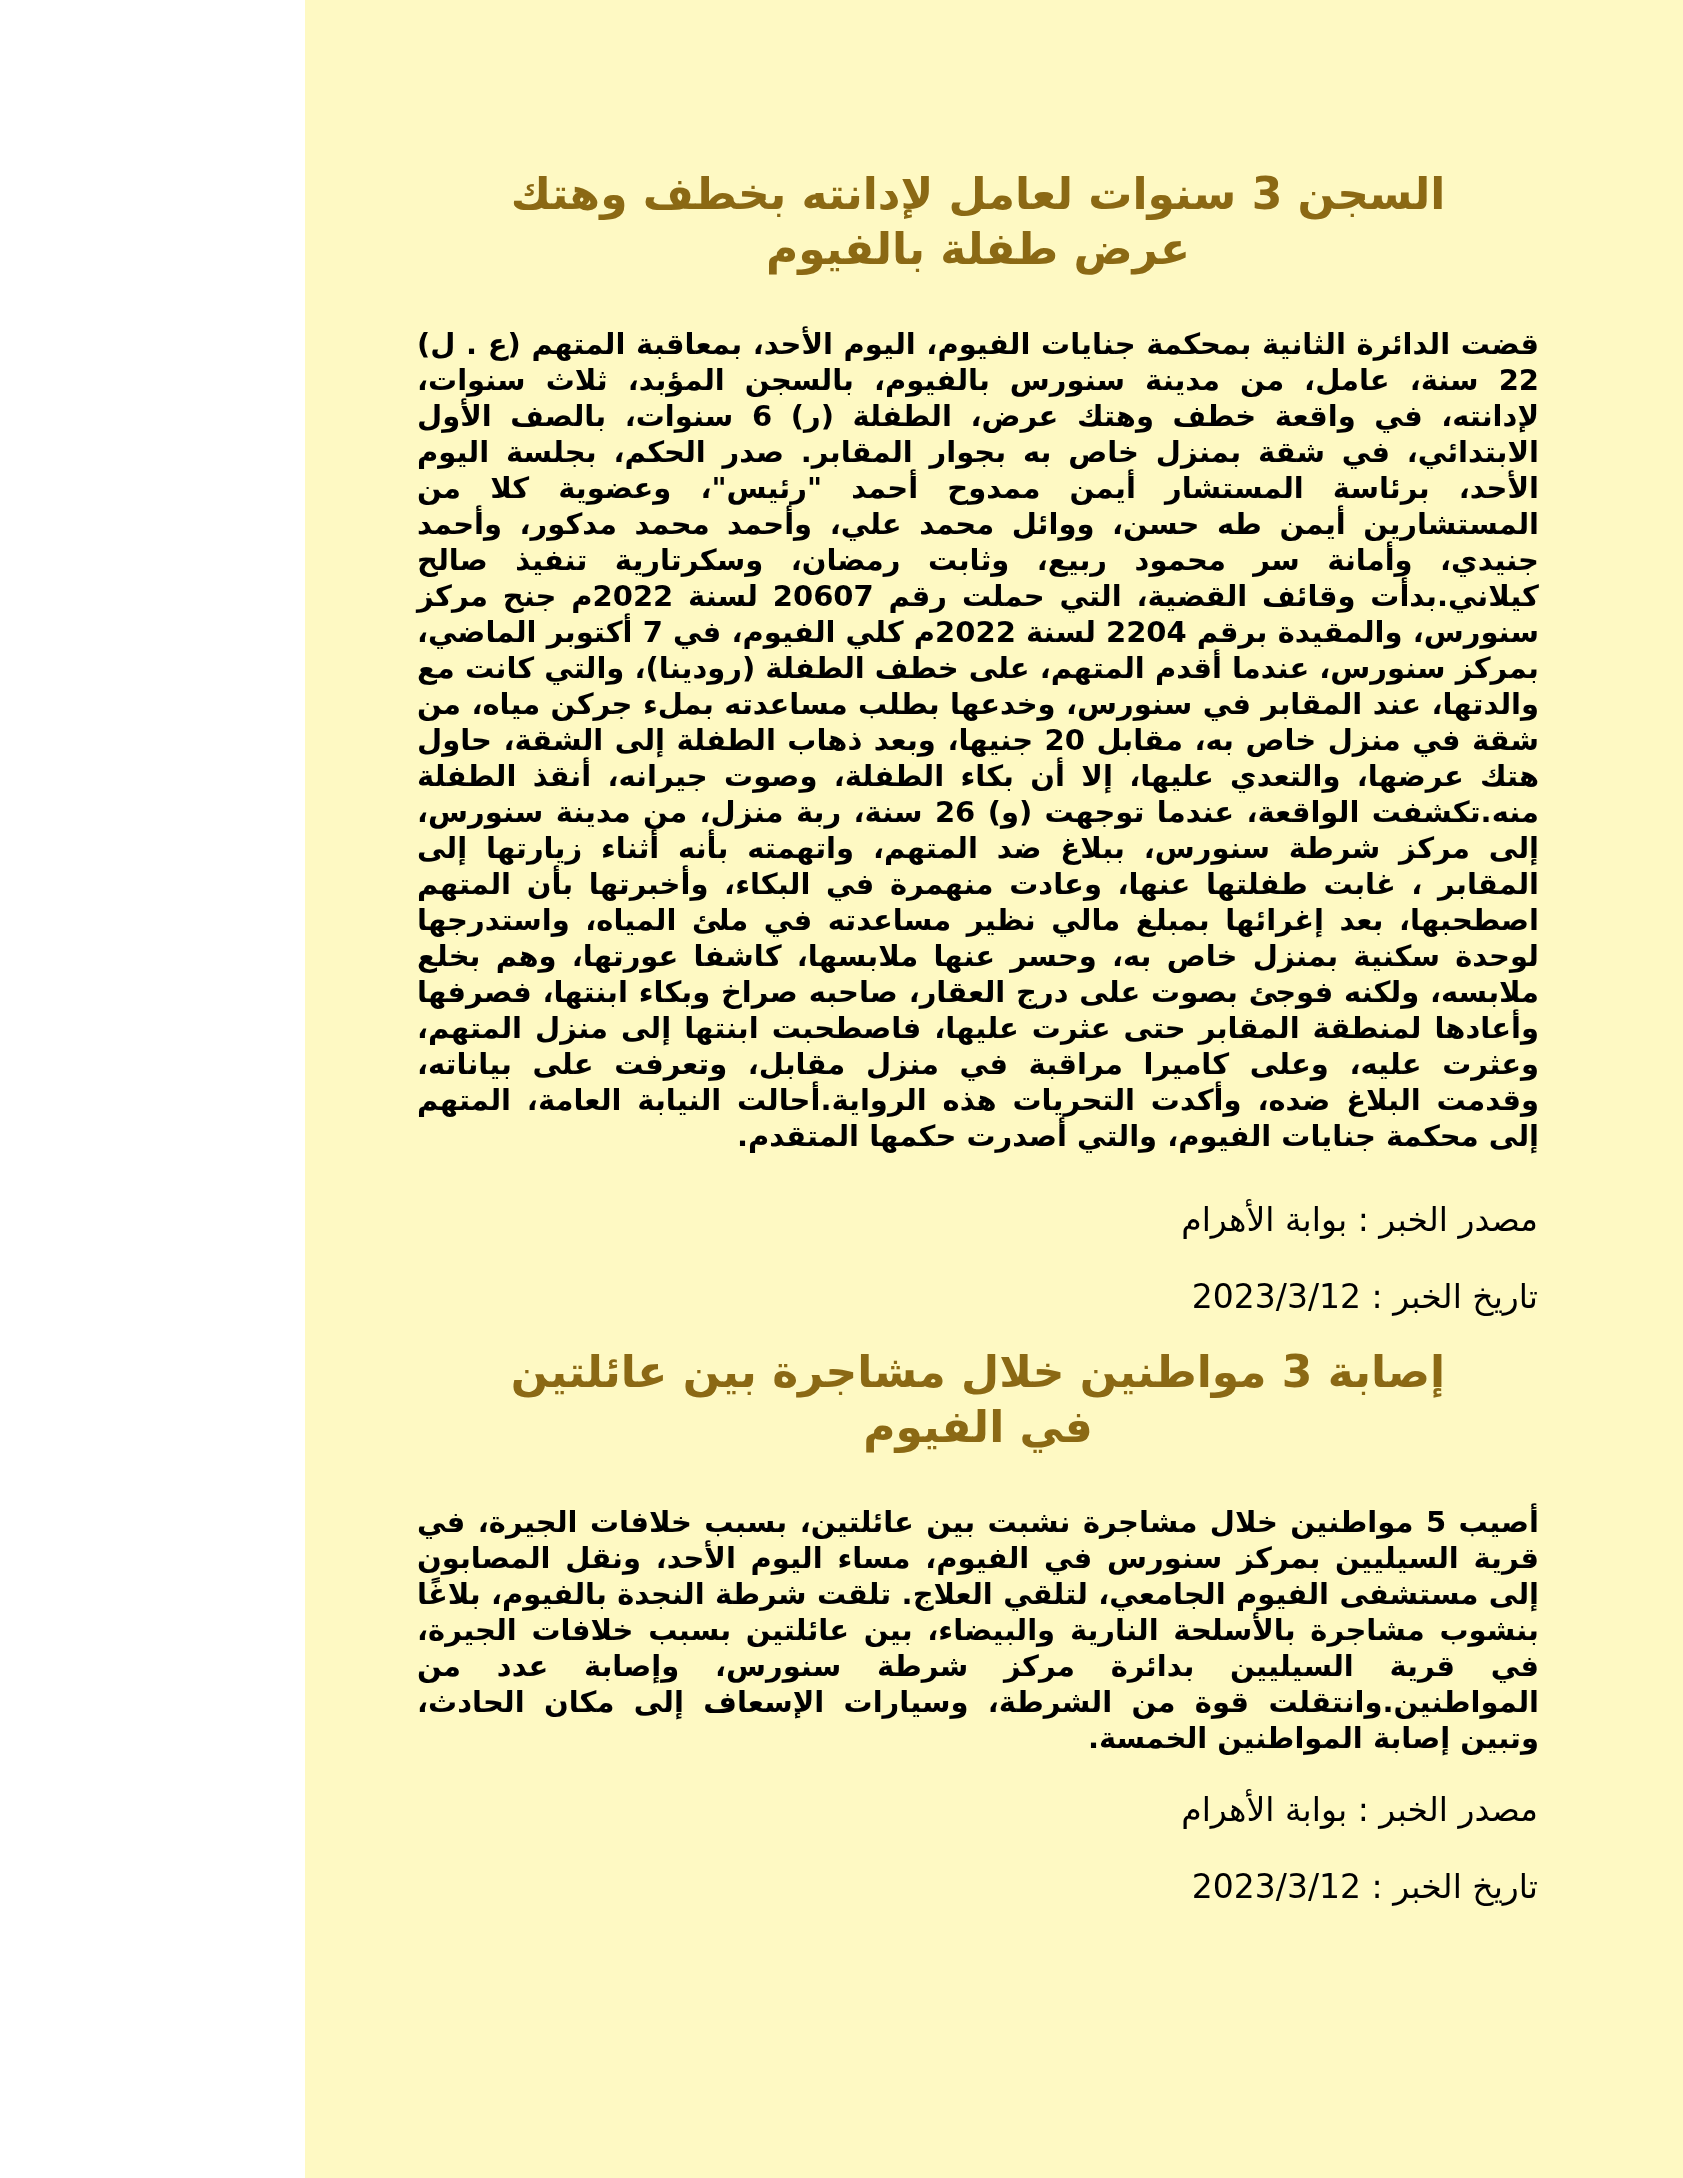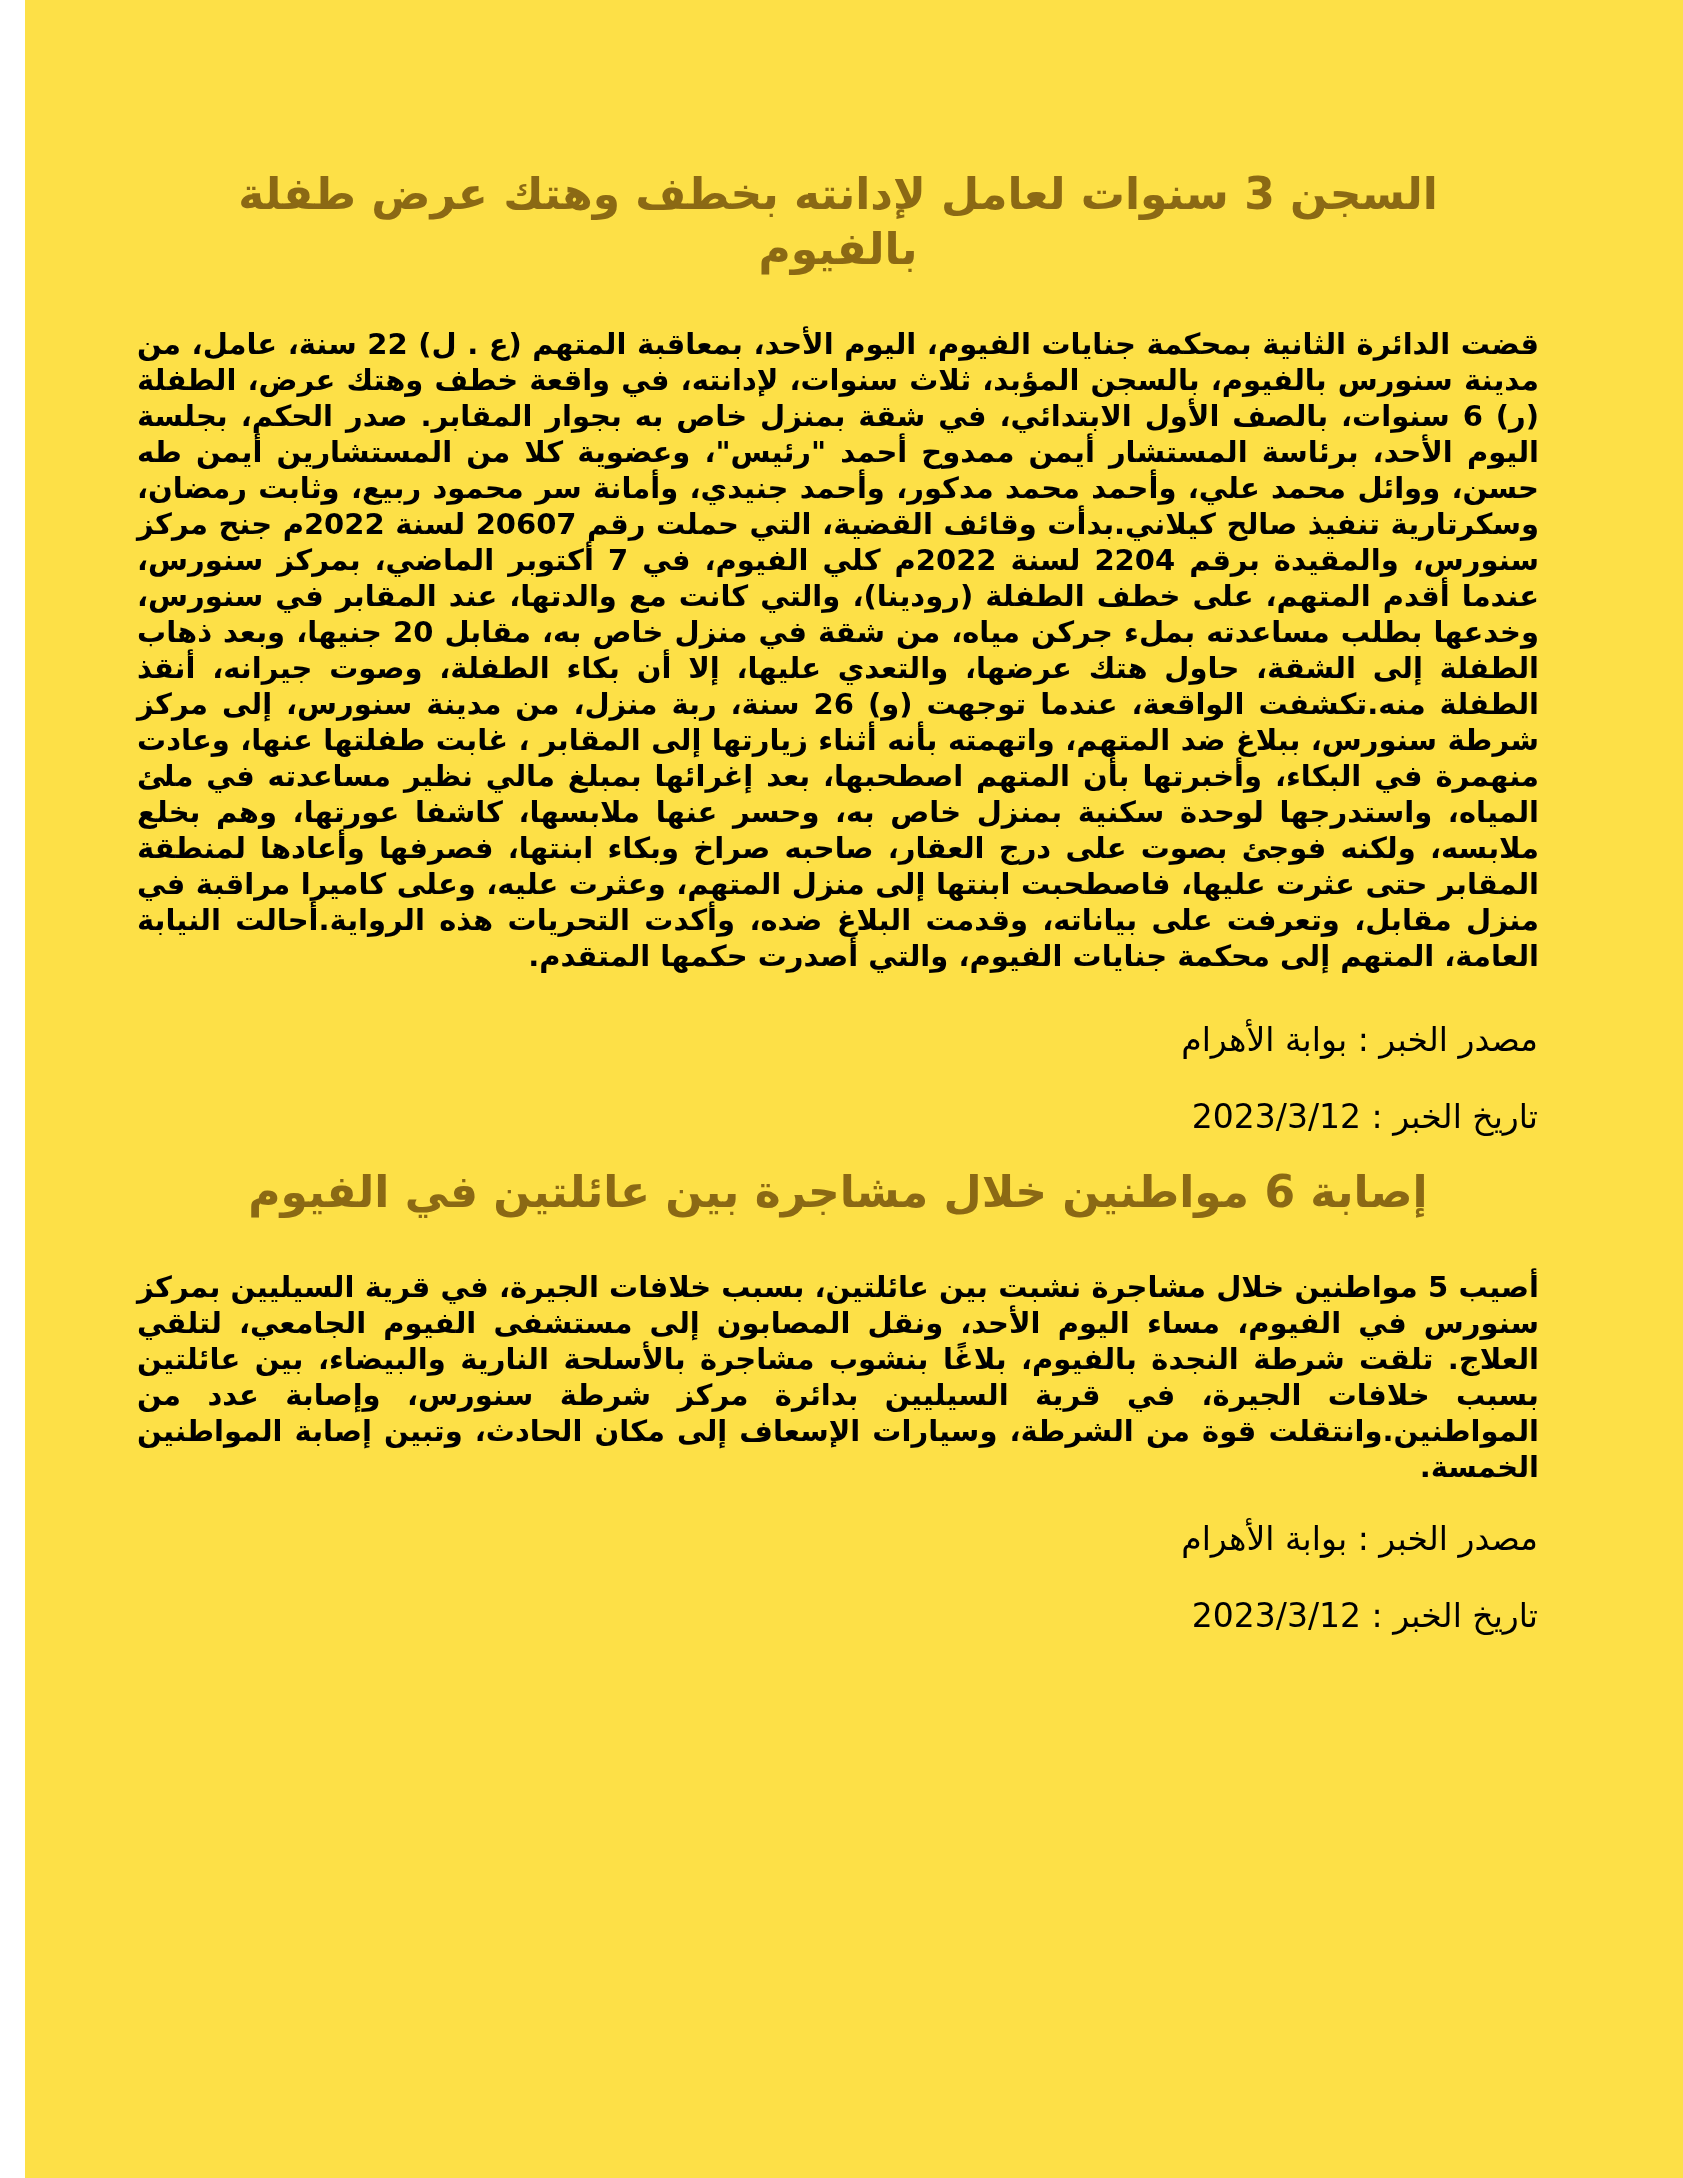--- a/index.html
+++ b/index.html
@@ -2,23 +2,23 @@
 <html lang="ar" dir="rtl"><head>
 <meta charset="utf-8">
 <style>
   html, body {
     margin: 0;
     padding: 0;
     background: #ffffff;
   }
   .page {
     position: relative;
-    width: 1658px;
+    width: 1378px;
     height: 2178px;
-    background: #fde047;
+    background: #fef9c3;
     direction: rtl;
     font-family: "DejaVu Sans", sans-serif;
     color: #000000;
     box-sizing: border-box;
     padding: 166px 144px 0 112px;
     overflow: hidden;
   }
   .article-title {
     margin: 0;
     padding: 0 59px;
@@ -56,20 +56,20 @@
 <div class="page">
 
   <section class="article">
     <h1 class="article-title">السجن 3 سنوات لعامل لإدانته بخطف وهتك عرض طفلة بالفيوم</h1>
     <p class="article-body">قضت الدائرة الثانية بمحكمة جنايات الفيوم، اليوم الأحد، بمعاقبة المتهم (ع . ل) 22 سنة، عامل، من مدينة سنورس بالفيوم، بالسجن المؤبد، ثلاث سنوات، لإدانته، في واقعة خطف وهتك عرض، الطفلة (ر) 6 سنوات، بالصف الأول الابتدائي، في شقة بمنزل خاص به بجوار المقابر. صدر الحكم، بجلسة اليوم الأحد، برئاسة المستشار أيمن ممدوح أحمد "رئيس"، وعضوية كلا من المستشارين أيمن طه حسن، ووائل محمد علي، وأحمد محمد مدكور، وأحمد جنيدي، وأمانة سر محمود ربيع، وثابت رمضان، وسكرتارية تنفيذ صالح كيلاني.بدأت وقائف القضية، التي حملت رقم 20607 لسنة 2022م جنح مركز سنورس، والمقيدة برقم 2204  لسنة 2022م كلي الفيوم، في 7 أكتوبر الماضي، بمركز سنورس، عندما أقدم المتهم، على خطف الطفلة (رودينا)، والتي كانت مع والدتها، عند المقابر في سنورس، وخدعها بطلب مساعدته بملء جركن مياه، من شقة في منزل خاص به، مقابل 20 جنيها، وبعد ذهاب الطفلة إلى الشقة، حاول هتك عرضها، والتعدي عليها، إلا أن بكاء الطفلة، وصوت جيرانه، أنقذ الطفلة منه.تكشفت الواقعة، عندما توجهت (و) 26 سنة، ربة منزل، من مدينة سنورس، إلى مركز شرطة سنورس، ببلاغ ضد المتهم، واتهمته بأنه أثناء زيارتها إلى المقابر ، غابت طفلتها عنها، وعادت منهمرة في البكاء، وأخبرتها بأن المتهم اصطحبها، بعد إغرائها بمبلغ مالي نظير مساعدته في ملئ المياه، واستدرجها لوحدة سكنية بمنزل خاص به، وحسر عنها ملابسها، كاشفا عورتها، وهم بخلع ملابسه، ولكنه فوجئ بصوت على درج العقار، صاحبه صراخ وبكاء ابنتها، فصرفها وأعادها لمنطقة المقابر حتى عثرت عليها، فاصطحبت ابنتها إلى منزل المتهم، وعثرت عليه، وعلى كاميرا مراقبة في منزل مقابل، وتعرفت على بياناته، وقدمت البلاغ ضده، وأكدت التحريات هذه الرواية.أحالت النيابة العامة، المتهم إلى محكمة جنايات الفيوم، والتي أصدرت حكمها المتقدم.</p>
     <p class="meta-line first-after-body">مصدر الخبر : بوابة الأهرام</p>
     <p class="meta-line">تاريخ الخبر : 2023/3/12</p>
   </section>
 
   <section class="article">
-    <h1 class="article-title">إصابة 6 مواطنين خلال مشاجرة بين عائلتين في الفيوم</h1>
+    <h1 class="article-title">إصابة 3 مواطنين خلال مشاجرة بين عائلتين في الفيوم</h1>
     <p class="article-body">أصيب 5 مواطنين خلال مشاجرة نشبت بين عائلتين، بسبب خلافات الجيرة، في قرية السيليين بمركز سنورس في الفيوم، مساء اليوم الأحد، ونقل المصابون إلى مستشفى الفيوم الجامعي، لتلقي العلاج. تلقت شرطة النجدة بالفيوم، بلاغًا بنشوب مشاجرة بالأسلحة النارية والبيضاء، بين عائلتين بسبب خلافات الجيرة، في قرية السيليين بدائرة مركز شرطة سنورس، وإصابة عدد من المواطنين.وانتقلت قوة من الشرطة، وسيارات الإسعاف إلى مكان الحادث، وتبين إصابة المواطنين الخمسة.</p>
     <p class="meta-line">مصدر الخبر : بوابة الأهرام</p>
     <p class="meta-line">تاريخ الخبر : 2023/3/12</p>
   </section>
 
 </div>
 
 
 </body></html>

